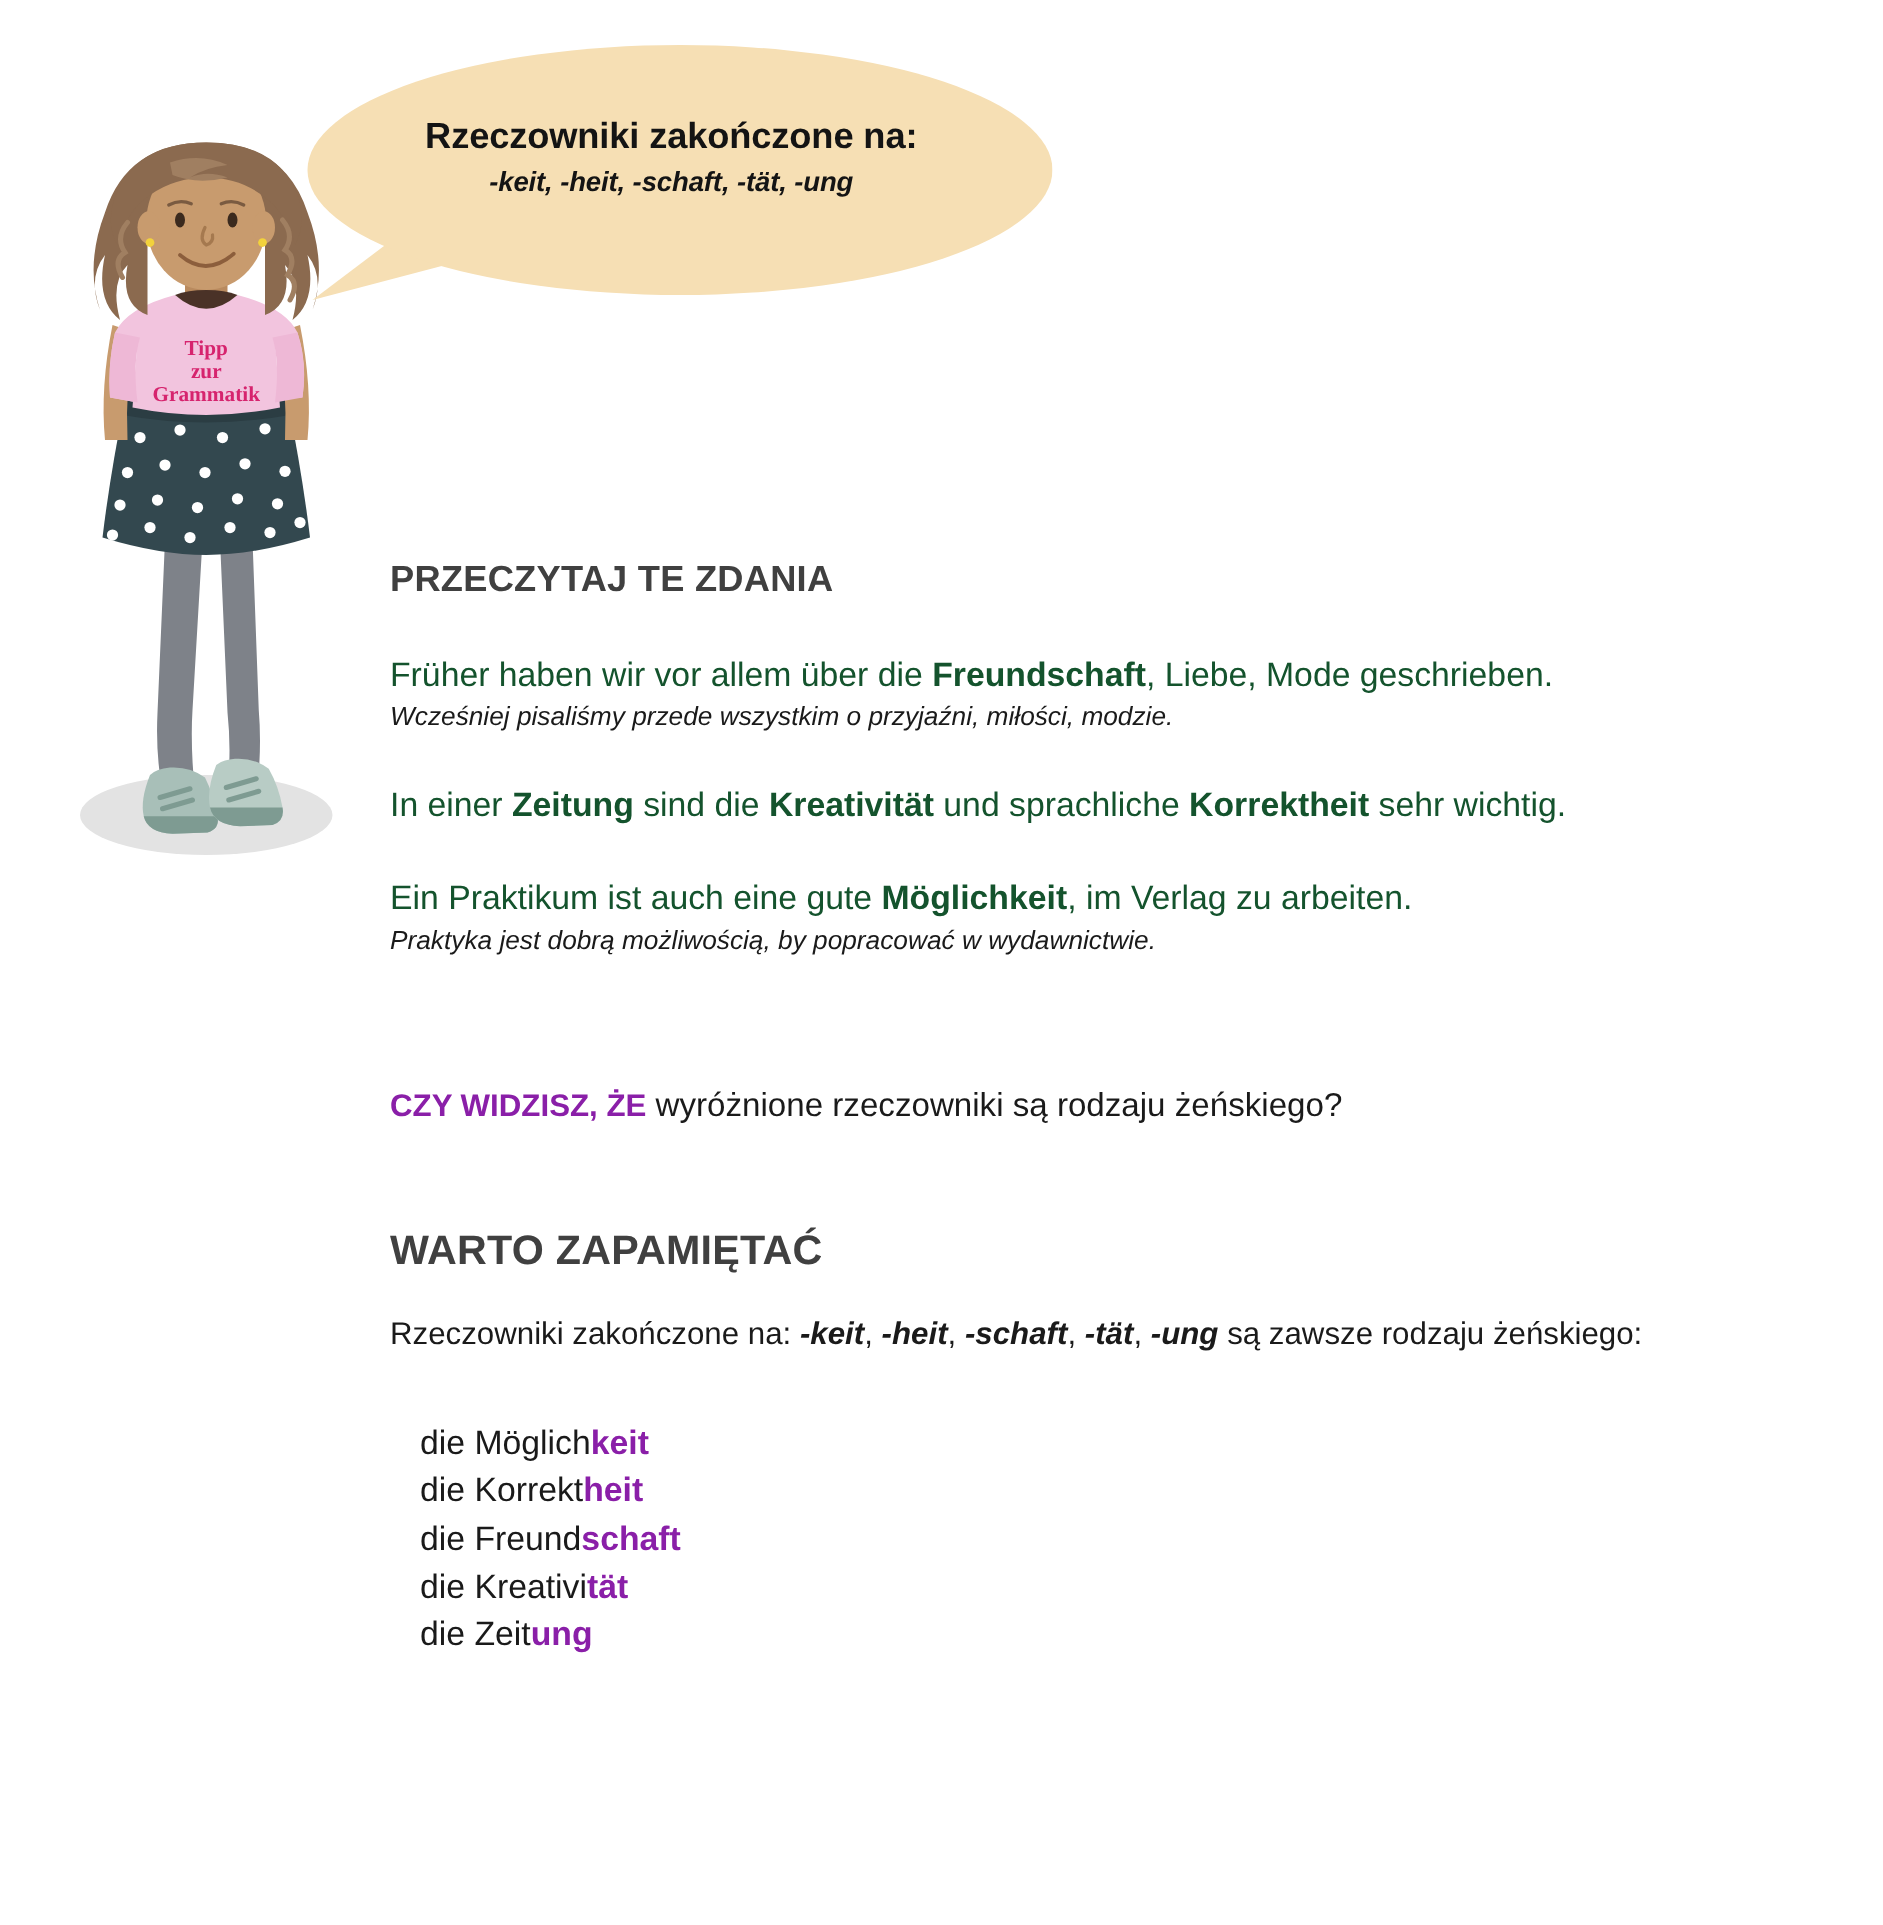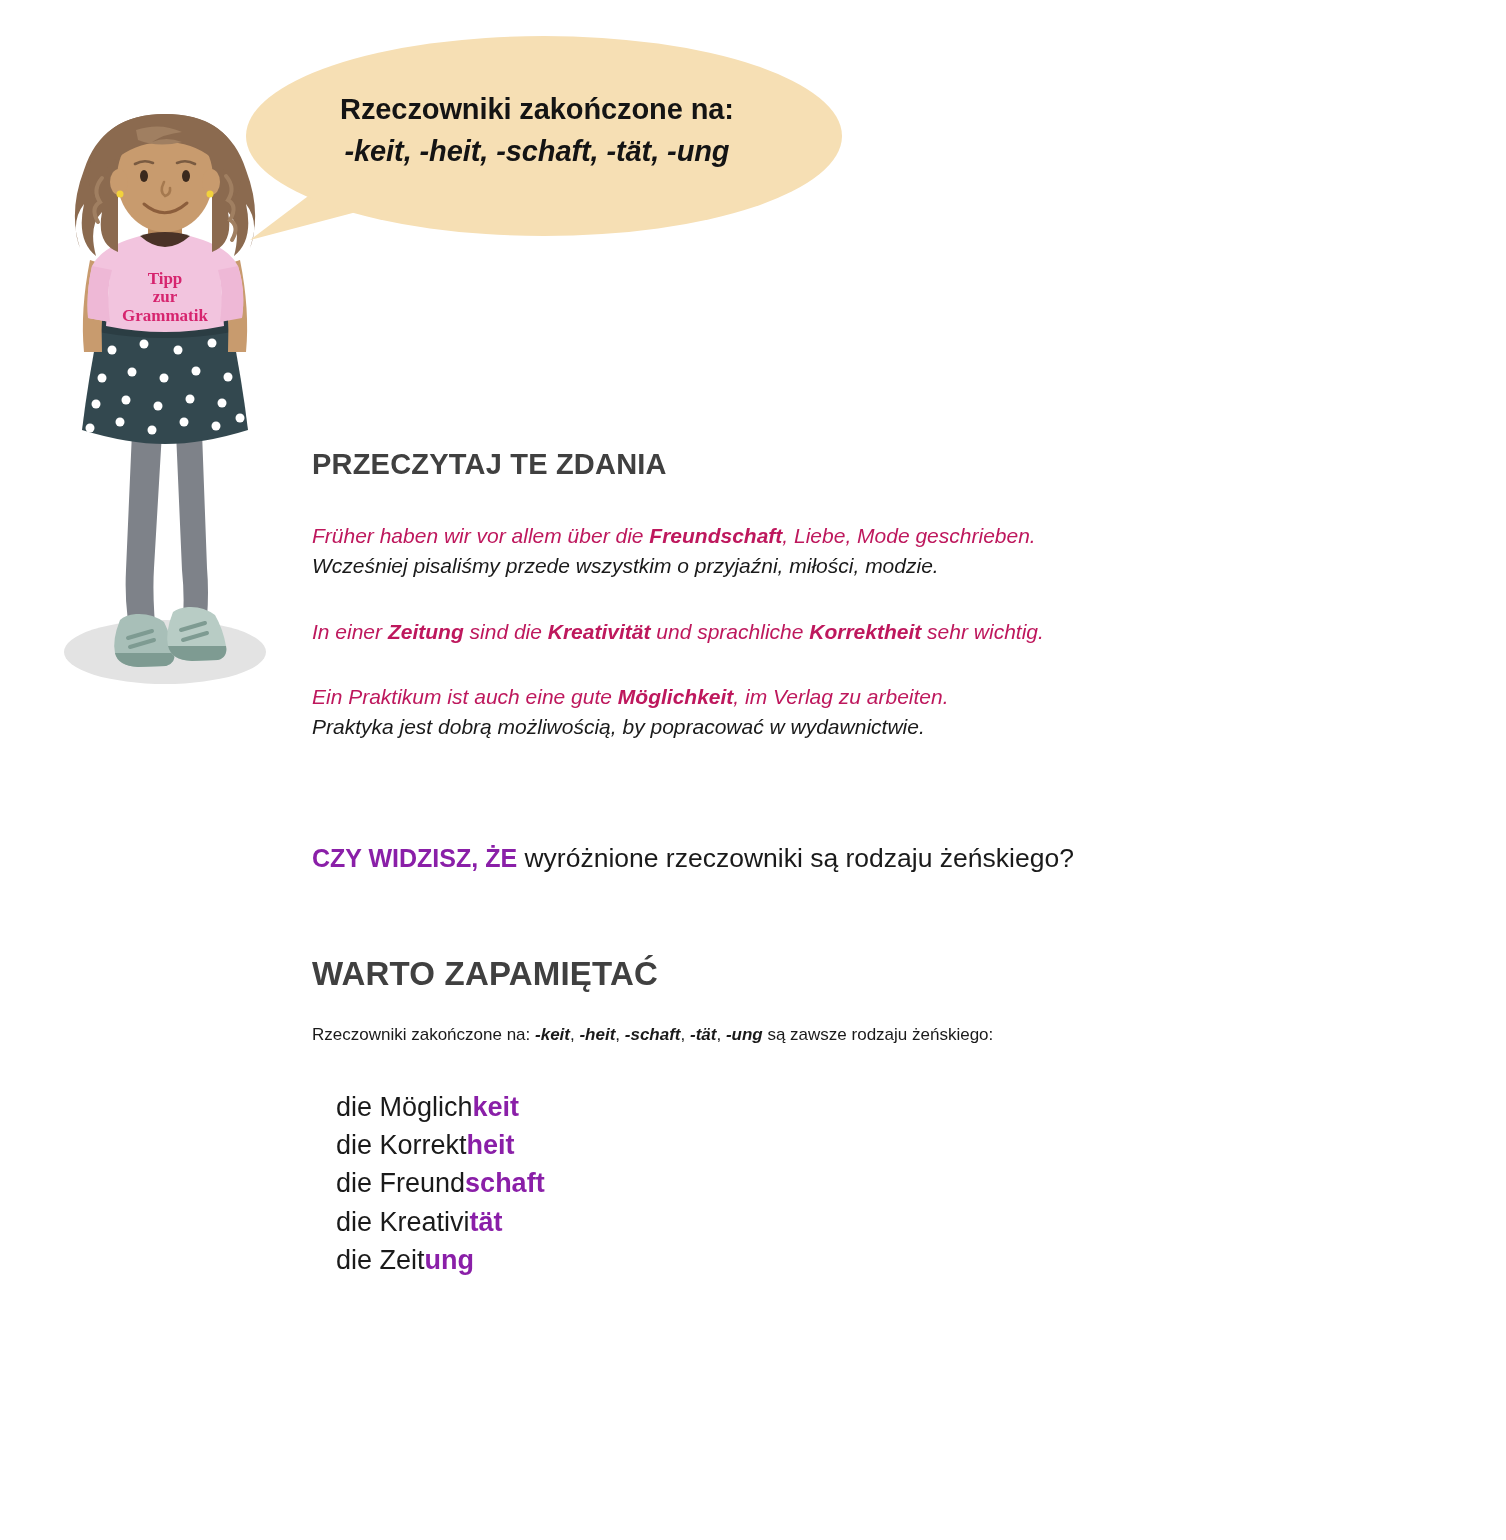--- a/index.html
+++ b/index.html
@@ -45,21 +45,21 @@
   }
   .bubble-line-1 {
     display: block;
     font-size: 29px;
     font-weight: bold;
     color: #141414;
     letter-spacing: -0.1px;
   }
   .bubble-line-2 {
     display: block;
-    font-size: 29px;
+    font-size: 22px;
     font-weight: bold;
     font-style: italic;
     color: #141414;
     letter-spacing: -0.1px;
   }
 
   
   #content {
     position: absolute;
     left: 312px;
@@ -78,24 +78,23 @@
   }
   .heading-3 {
     font-size: 33px;
     margin: 0 0 30px 0;
   }
 
   .sentence-block {
     margin-bottom: 36px;
   }
   .line-de {
-    font-size: 21px;
+    font-size: 27px;
     line-height: 1.42;
-    color: #be185d;
-    font-style: italic;
+    color: #14532d;
   }
   .line-pl {
     font-size: 21px;
     line-height: 1.42;
     font-style: italic;
     color: #1a1a1a;
   }
   .line-de b { font-weight: bold; }
 
   #question-row {
@@ -104,24 +103,24 @@
     font-size: 26.5px;
     line-height: 1.4;
   }
   #question-row .heading-2 {
     color: #8A1FA8;
     font-weight: bold;
     font-size: 25px;
   }
 
   #rule-text {
-    font-size: 17px;
+    font-size: 25px;
     line-height: 1.45;
     max-width: 1110px;
-    margin-bottom: 40px;
+    margin-bottom: 50px;
   }
   #rule-text .suffix {
     font-weight: bold;
     font-style: italic;
   }
 
   #word-list {
     font-size: 27px;
     line-height: 1.42;
     margin-left: 24px;

